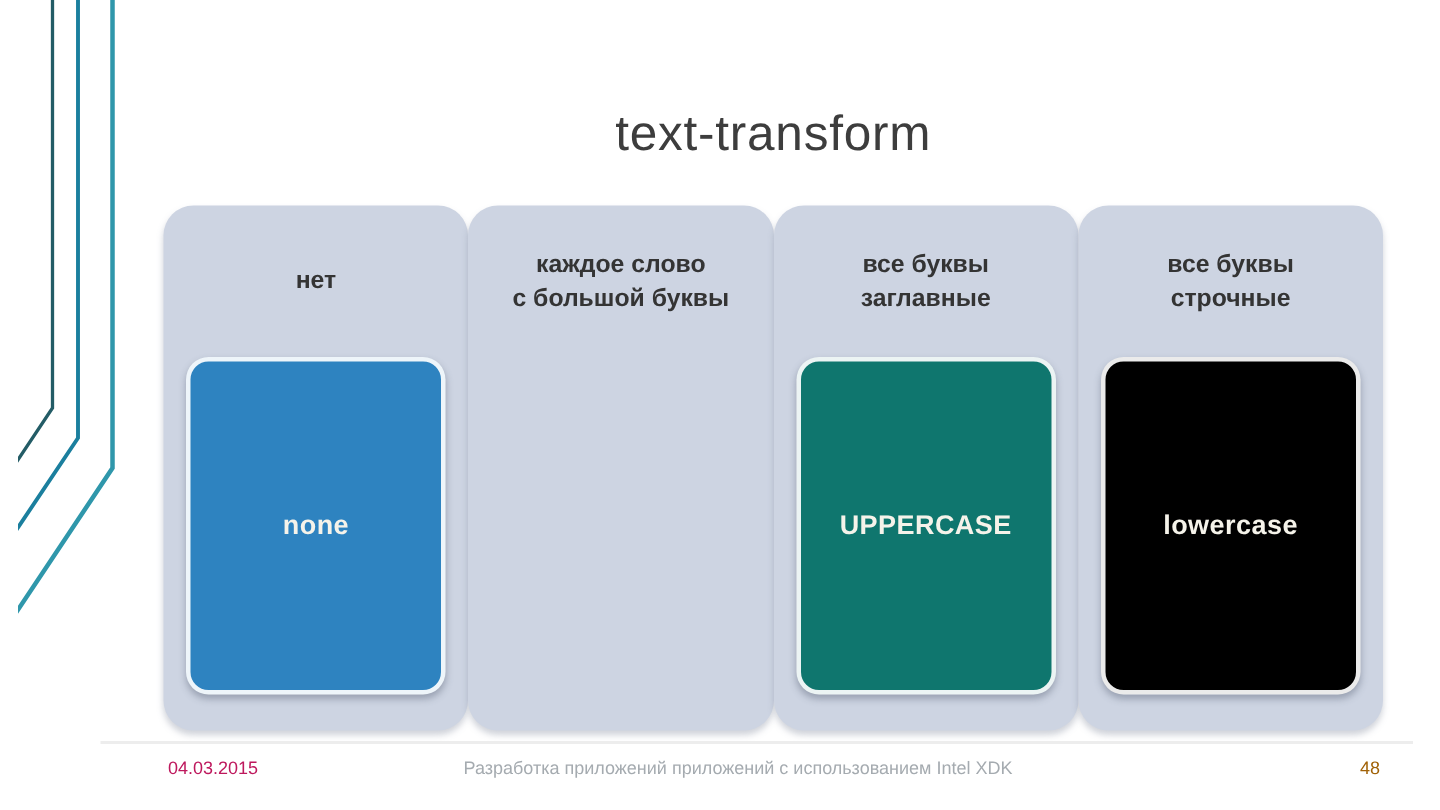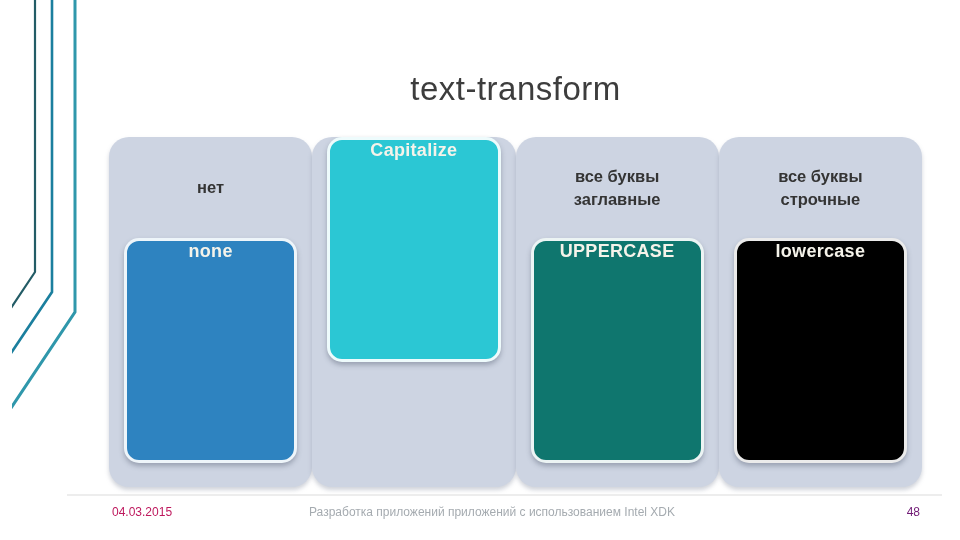--- a/index.html
+++ b/index.html
@@ -70,20 +70,21 @@
     white-space: pre-line;
     padding: 0 6px;
   }
   .color-card {
     margin: 0 15px;
     height: 219px;
     border: 3px solid rgba(255,255,255,0.92);
     border-radius: 15px;
     box-shadow: 0 3px 5px rgba(90,100,120,0.45);
     display: flex;
+    align-items: center;
     justify-content: center;
   }
   .color-card .value-label {
     font-size: 18px;
     font-weight: 700;
     color: #f5f3ea;
     letter-spacing: 0.3px;
   }
   
   .footer-divider {
@@ -109,21 +110,21 @@
     width: 960px;
     text-align: center;
     font-size: 12px;
     color: #a5abb0;
   }
   .footer-page {
     position: absolute;
     right: 52px;
     top: 505px;
     font-size: 12px;
-    color: #701a75;
+    color: #a16207;
   }
 </style>
 </head>
 <body>
 
 <div id="slide">
 
   <svg id="decoration" viewBox="0 0 90 540" xmlns="http://www.w3.org/2000/svg">
     <polyline points="23,0 23,272 -25,344" fill="none" stroke-width="2.2" stroke="#235c66"></polyline>
     <polyline points="40,0 40,292 -25,389" fill="none" stroke-width="2.6" stroke="#1b7f9e"></polyline>
@@ -135,23 +136,22 @@
   <div class="columns">
 
     <div class="column">
       <div class="col-header">нет</div>
       <div class="color-card" style="background: rgb(46, 131, 192);">
         <span class="value-label">none</span>
       </div>
     </div>
 
     <div class="column">
-      <div class="color-card" style="background: rgb(43, 199, 212);">
-        <span class="value-label">Capitalize</span>
-      </div>
+      <div class="col-header">каждое слово
+с большой буквы</div>
     </div>
 
     <div class="column">
       <div class="col-header">все буквы
 заглавные</div>
       <div class="color-card" style="background: #0f766e;">
         <span class="value-label">UPPERCASE</span>
       </div>
     </div>
 

